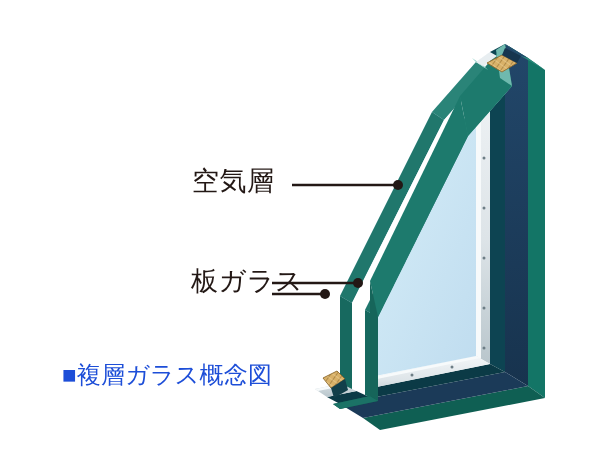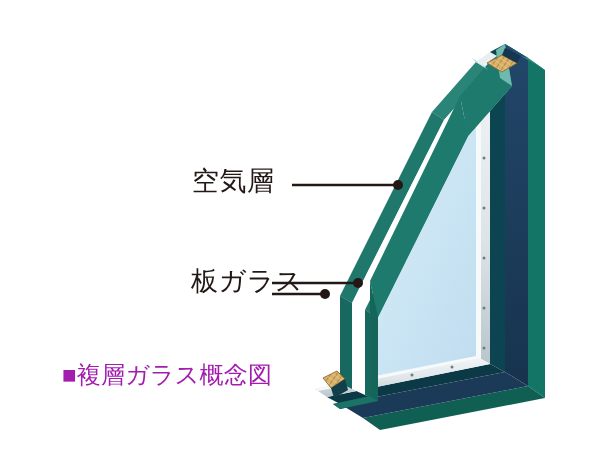--- a/index.html
+++ b/index.html
@@ -48,21 +48,21 @@
     margin-left: 23px;
   }
   #figure-caption {
     position: absolute;
     left: 62px;
     top: 363px;
     font-family: "Liberation Serif", "DejaVu Serif", serif;
     font-size: 24px;
     line-height: 1;
     letter-spacing: 0.01em;
-    color: #a21caf;
+    color: #1d4ed8;
     white-space: nowrap;
   }
 </style>
 </head>
 <body>
 
 <div id="figure-root">
 
   <svg id="glazing-svg" viewBox="0 0 600 450" xmlns="http://www.w3.org/2000/svg">
     <defs>

